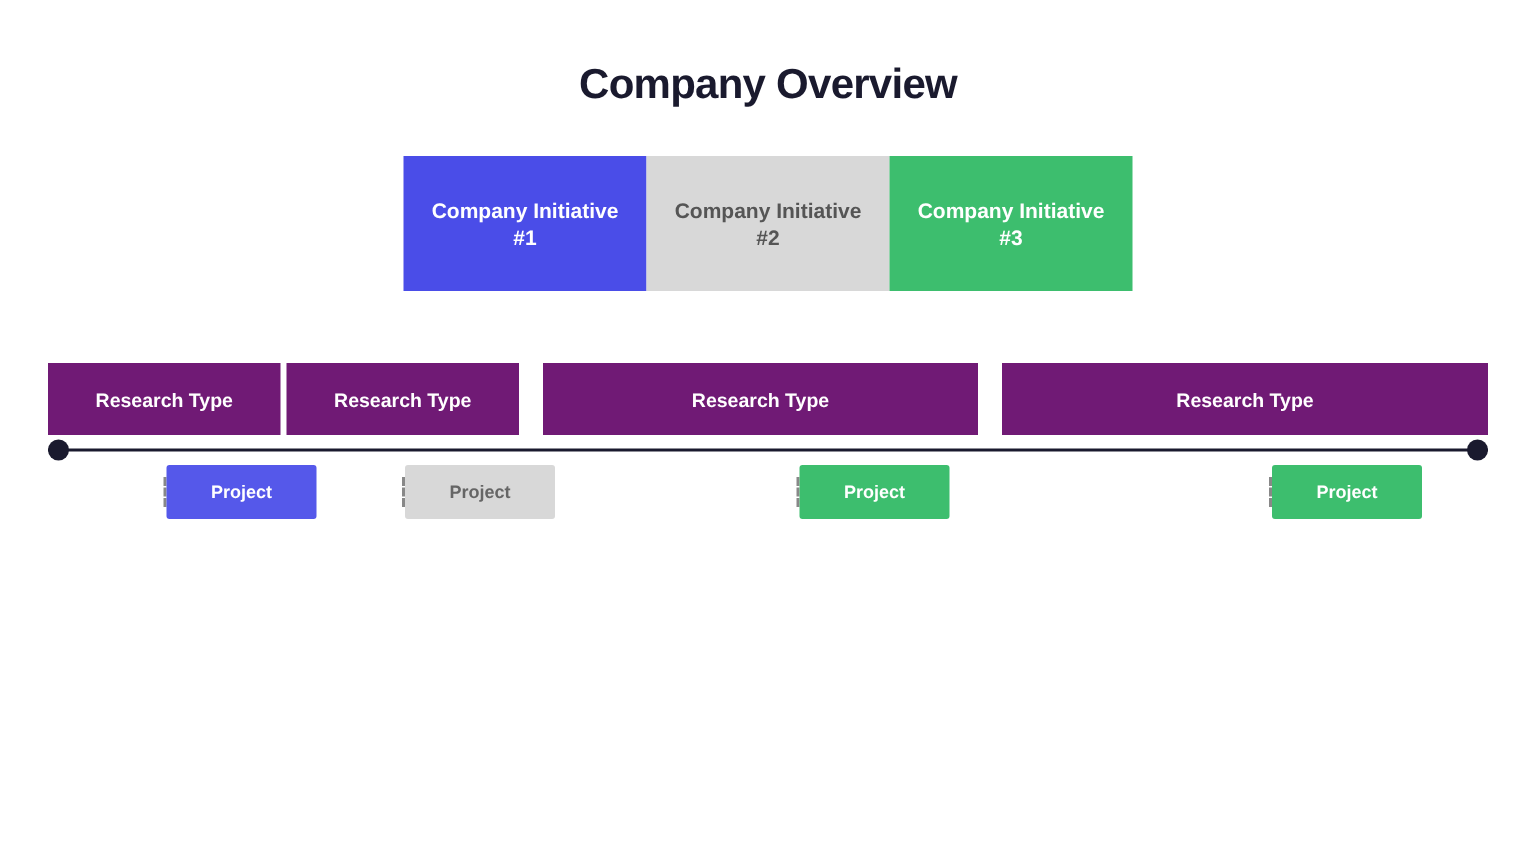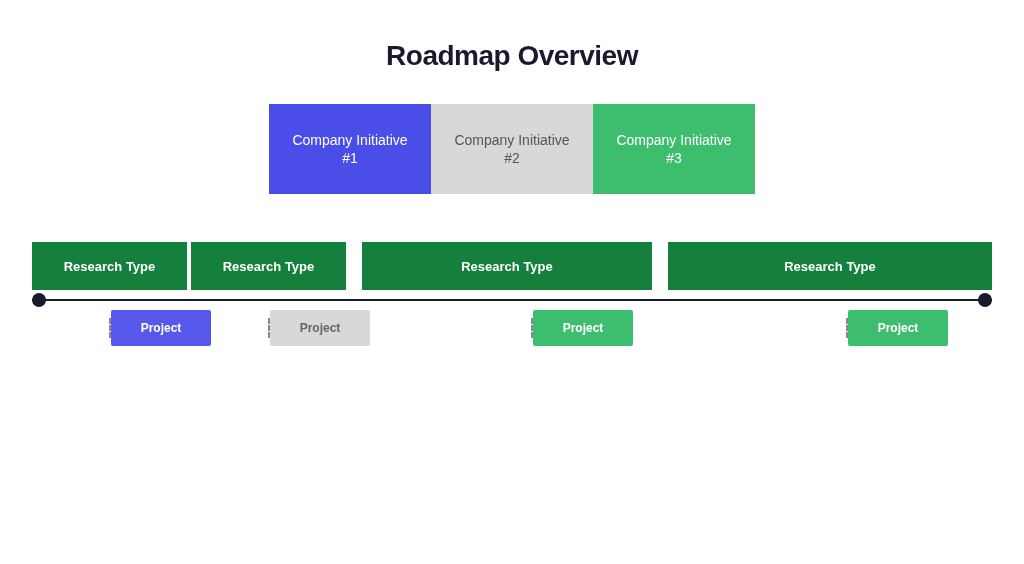--- a/index.html
+++ b/index.html
@@ -43,21 +43,21 @@
     }
 
     .initiative-box {
       width: 162px;
       height: 90px;
       display: flex;
       align-items: center;
       justify-content: center;
       text-align: center;
       font-size: 14px;
-      font-weight: 400;
+      font-weight: 700;
       color: #ffffff;
       padding: 12px;
       line-height: 1.3;
     }
 
     .initiative-box.blue {
       background: #4a4de8;
       color: #ffffff;
     }
 
@@ -72,21 +72,21 @@
     }
 
     
     .timeline-section {
       width: 960px;
       position: relative;
     }
 
     .research-bar {
       height: 48px;
-      background: #15803d;
+      background: #701a75;
       display: flex;
       align-items: center;
       justify-content: center;
       color: #ffffff;
       font-size: 13px;
       font-weight: 700;
     }
 
     .bars-container {
       display: flex;
@@ -166,21 +166,21 @@
 
     .project-box.blue { background: #5558ea; }
     .project-box.gray { background: #d8d8d8; color: #666; }
     .project-box.green { background: #3dbe6e; }
   </style>
 </head>
 <body>
 
 <div class="page-container">
 
-  <h1 class="page-title">Roadmap Overview</h1>
+  <h1 class="page-title">Company Overview</h1>
 
   <div class="initiatives-row">
     <div class="initiative-box blue">
       <span style="white-space:pre-line;">Company Initiative
 #1</span>
     </div>
     <div class="initiative-box gray">
       <span style="white-space:pre-line; color:#555;">Company Initiative
 #2</span>
     </div>

